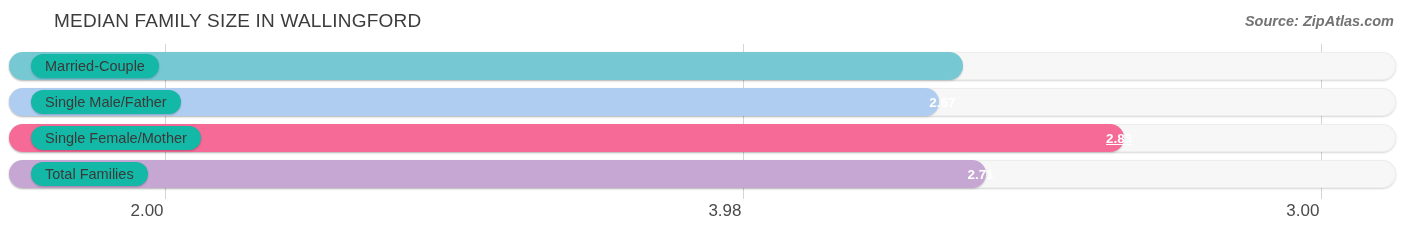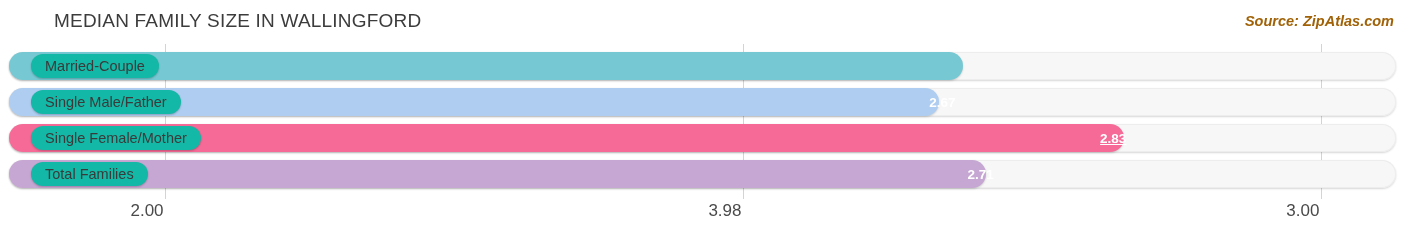--- a/index.html
+++ b/index.html
@@ -32,21 +32,21 @@
     font-weight: 400;
     white-space: nowrap;
     margin-left: 48px;
   }
   .source-note {
     position: absolute;
     right: 12px;
     top: 13px;
     font-size: 14.5px;
     font-style: italic;
-    color: #a16207;
+    color: #737373;
     white-space: nowrap;
     font-weight: 600;
   }
 
   
   .plot {
     position: absolute;
     left: 0;
     top: 44px;
     width: 1406px;
@@ -172,21 +172,21 @@
         <div class="track"></div>
         <div class="bar" style="width: 930.446px; background: rgb(174, 205, 240);"></div>
         <div class="bar-value" style="left: 16px; width: 930.446px;">2.67</div>
         <div class="label-pill">
           <span>Single Male/Father</span>
         </div>
       </div>
       <div class="row" style="top: 80px;">
         <div class="track"></div>
         <div class="bar" style="width: 1115.38px; background: rgb(245, 106, 151);"></div>
-        <div class="bar-value" style="left: 2px; width: 1115.38px; text-decoration: underline;">2.83</div>
+        <div class="bar-value" style="left: 8px; width: 1115.38px; text-decoration: underline;">2.83</div>
         <div class="label-pill">
           <span>Single Female/Mother</span>
         </div>
       </div>
       <div class="row" style="top: 116px;">
         <div class="track"></div>
         <div class="bar" style="width: 976.679px; background: rgb(198, 166, 210);"></div>
         <div class="bar-value" style="left: 8px; width: 976.679px;">2.71</div>
         <div class="label-pill">
           <span>Total Families</span>

